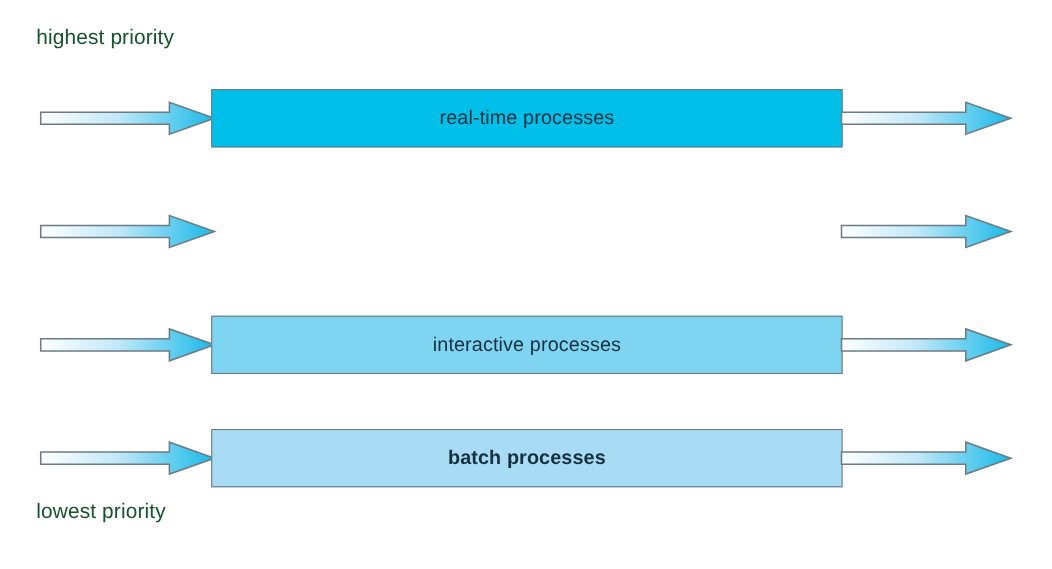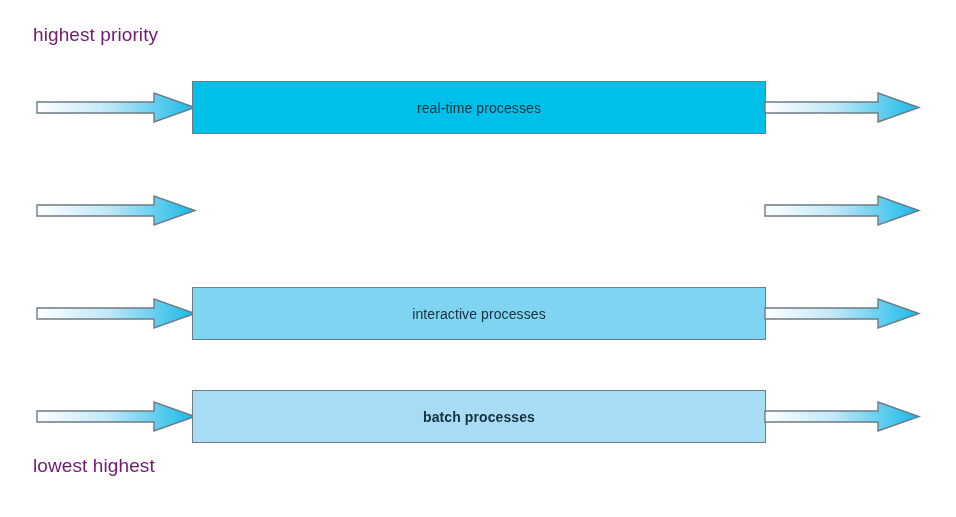--- a/index.html
+++ b/index.html
@@ -15,21 +15,21 @@
     width: 956px;
     height: 517px;
     background: #ffffff;
     overflow: hidden;
   }
 
   .priority-label {
     position: absolute;
     left: 33px;
     font-size: 19px;
-    color: #701a75;
+    color: #14532d;
     letter-spacing: 0.1px;
     white-space: nowrap;
   }
   #label-highest { top: 24px; }
   #label-lowest  { top: 455px; }
 
   .queue-row {
     position: absolute;
     left: 0;
     width: 956px;
@@ -43,21 +43,21 @@
     top: 0;
     width: 574px;
     height: 53px;
     box-sizing: border-box;
     border: 1.5px solid #6d7b84;
     display: flex;
     align-items: center;
     justify-content: center;
   }
   .queue-box-label {
-    font-size: 14px;
+    font-size: 18px;
     color: #16303f;
     letter-spacing: 0.1px;
     white-space: nowrap;
   }
 
   
   .arrow-left {
     position: absolute;
     left: 36px;
     top: 11px;
@@ -195,15 +195,15 @@
             <stop offset="0%" stop-color="#ffffff"></stop>
             <stop offset="45%" stop-color="#bfe8f8"></stop>
             <stop offset="100%" stop-color="#18b9e8"></stop>
           </linearGradient>
         </defs>
         <path d="M1,10 L114,10 L114,1 L155,15.5 L114,30 L114,21 L1,21 Z" fill="url(#gradOut3)" stroke="#6d7b84" stroke-width="1.4" stroke-linejoin="miter"></path>
       </svg>
     </div>
   </div>
 
-  <div class="priority-label" id="label-lowest">lowest highest</div>
+  <div class="priority-label" id="label-lowest">lowest priority</div>
 
 </div>
 
 </body></html>

